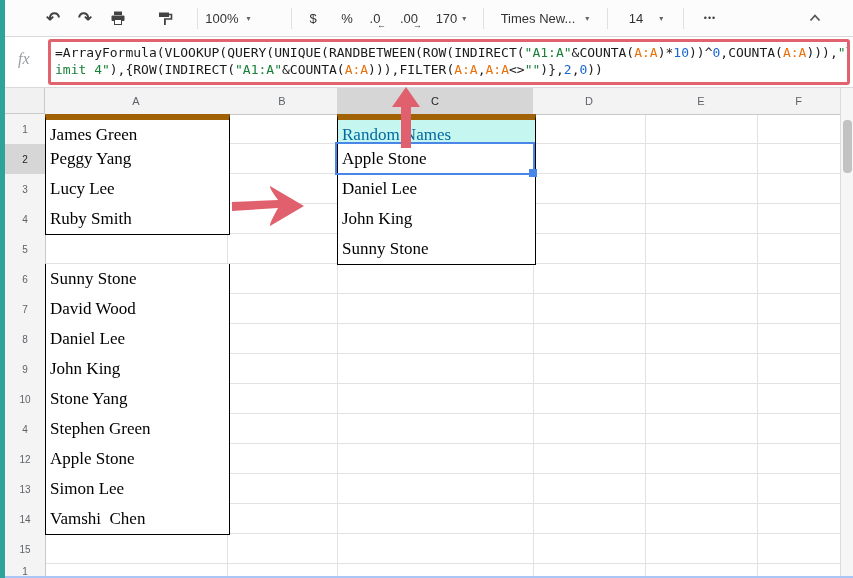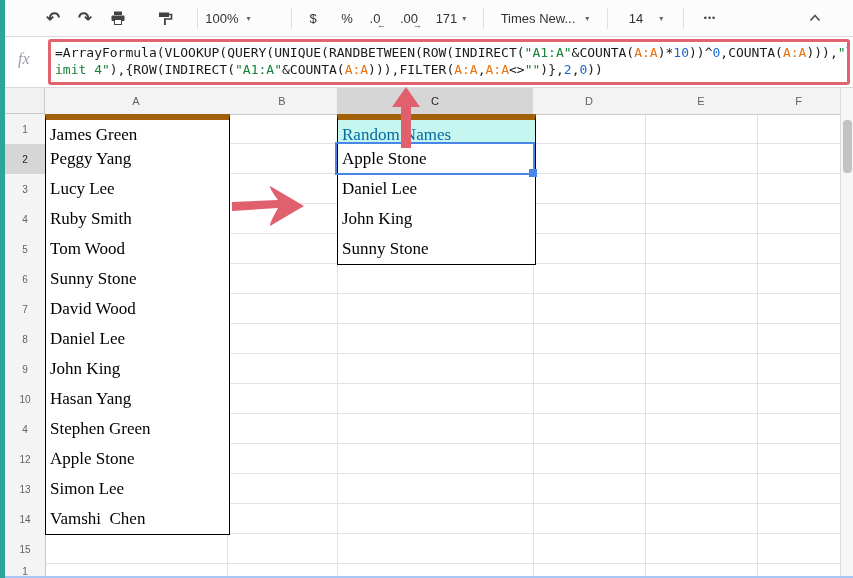--- a/index.html
+++ b/index.html
@@ -103,21 +103,21 @@
   </div>
   <div class="tbtn" style="left:358px;width:24px;">
     <span class="tlabel">.0</span>
   </div>
   <span class="mini-arrow" style="left:372px;top:21px;">←</span>
   <div class="tbtn" style="left:390px;width:28px;">
     <span class="tlabel">.00</span>
   </div>
   <span class="mini-arrow" style="left:408px;top:21px;">→</span>
   <div class="tbtn" style="left:424px;width:44px;">
-    <span class="tlabel">171</span>
+    <span class="tlabel">170</span>
     <span class="caret" style="margin-left:5px;">▾</span>
   </div>
   <div class="tsep" style="left:478px;"></div>
   <div class="tbtn" style="left:490px;width:100px;">
     <span class="tlabel">Times New...</span>
     <span class="caret" style="margin-left:10px;">▾</span>
   </div>
   <div class="tsep" style="left:602px;"></div>
   <div class="tbtn" style="left:614px;width:54px;">
     <span class="tlabel">14</span>
@@ -183,37 +183,34 @@
     </div>
   <div class="cellA" style="top:56px;">
       <span class="ctext">Peggy Yang</span>
     </div>
   <div class="cellA" style="top:86px;">
       <span class="ctext">Lucy Lee</span>
     </div>
   <div class="cellA" style="top:116px;">
       <span class="ctext">Ruby Smith</span>
     </div>
-  <div class="cellA" style="top:146px;">
-      <span class="ctext">Tom Wood</span>
-    </div>
   <div class="cellA" style="top:176px;">
       <span class="ctext">Sunny Stone</span>
     </div>
   <div class="cellA" style="top:206px;">
       <span class="ctext">David Wood</span>
     </div>
   <div class="cellA" style="top:236px;">
       <span class="ctext">Daniel Lee</span>
     </div>
   <div class="cellA" style="top:266px;">
       <span class="ctext">John King</span>
     </div>
   <div class="cellA" style="top:296px;">
-      <span class="ctext">Hasan Yang</span>
+      <span class="ctext">Stone Yang</span>
     </div>
   <div class="cellA" style="top:326px;">
       <span class="ctext">Stephen Green</span>
     </div>
   <div class="cellA" style="top:356px;">
       <span class="ctext">Apple Stone</span>
     </div>
   <div class="cellA" style="top:386px;">
       <span class="ctext">Simon Lee</span>
     </div>

